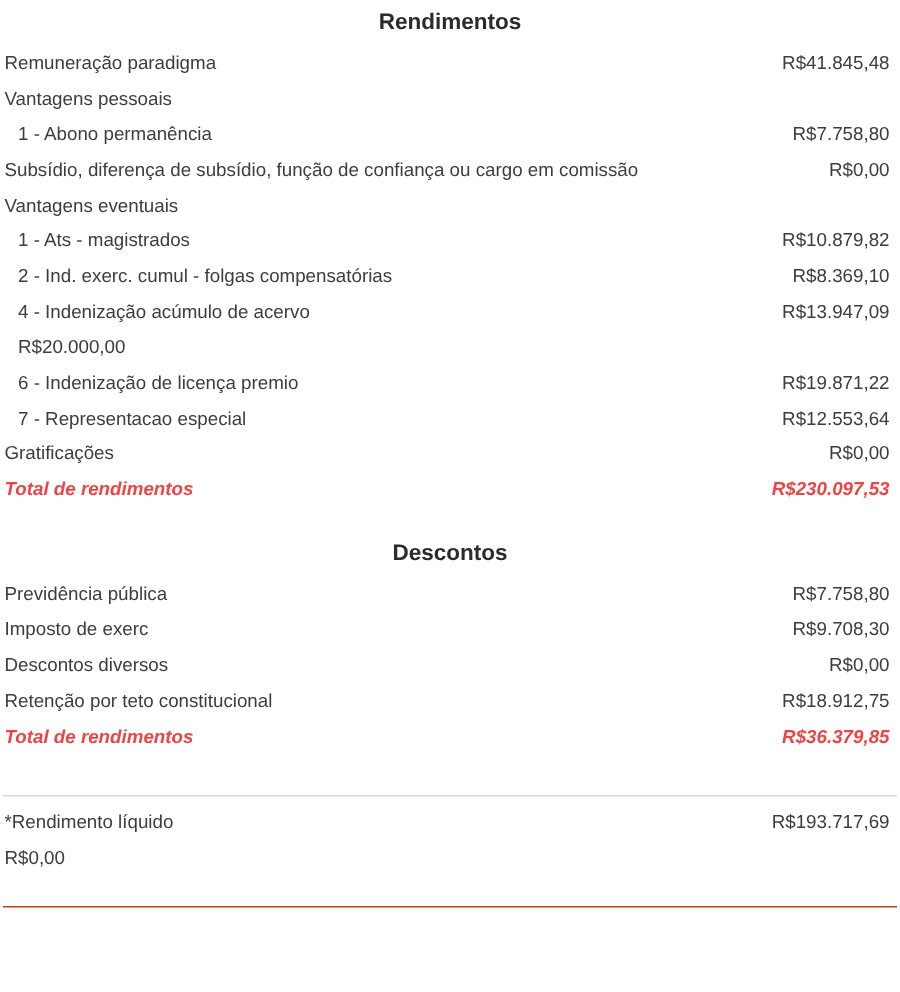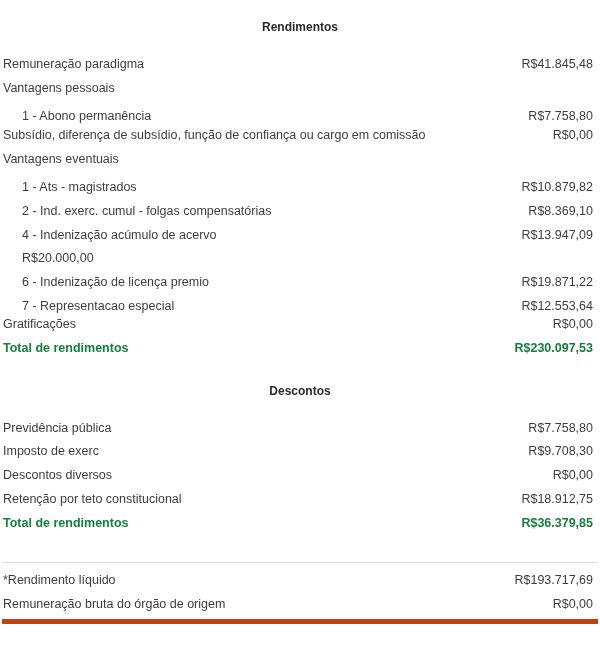--- a/index.html
+++ b/index.html
@@ -10,48 +10,48 @@
   }
   .page {
     width: 600px;
     height: 661px;
     box-sizing: border-box;
     padding-top: 4px;
     background: #ffffff;
     overflow: hidden;
   }
   .section-title {
-    margin: 12px;
+    margin: 0;
     height: 22px;
     line-height: 22px;
     text-align: center;
-    font-size: 12px;
+    font-size: 15px;
     font-weight: 600;
     color: #2b2b2b;
   }
-  .rows { margin-top: 14px; }
+  .rows { margin-top: 4px; }
   .row {
     display: flex;
     justify-content: space-between;
     align-items: center;
     height: 23.7px;
     padding: 0 7px 0 3px;
     font-size: 12.5px;
     color: #3d3d3d;
     white-space: nowrap;
   }
-  .row.indent { padding-left: 22px; align-items: flex-end; }
-  .row.bold { font-weight: 700; color: #15803d; }
+  .row.indent { padding-left: 12px; }
+  .row.bold { font-weight: 700; color: #ef4444; font-style: italic; }
   .row .value { text-align: right; }
   .section-descontos { margin-top: 20px; }
   .summary {
     margin: 28px 2px 0 2px;
     border-top: 1px solid #d9d9d9;
-    border-bottom: 5px solid #c2410c;
-    padding: 5px 0 3px 0;
+    border-bottom: 1px solid #c2410c;
+    padding: 5px 0 20px 0;
   }
   .summary .row { padding: 0 5px 0 1px; }
 </style>
 </head>
 <body>
 
 <div class="page">
 
   <section class="section-rendimentos">
     <h2 class="section-title">Rendimentos</h2>
@@ -135,18 +135,17 @@
         </div>
       </div>
   </section>
 
   <div class="summary">
       <div class="row">
         <span class="label">*Rendimento líquido</span>
         <span class="value">R$193.717,69</span>
       </div>
       <div class="row">
-        <span class="label">Remuneração bruta do órgão de origem</span>
         <span class="value">R$0,00</span>
       </div>
     </div>
 
 </div>
 
 </body></html>

